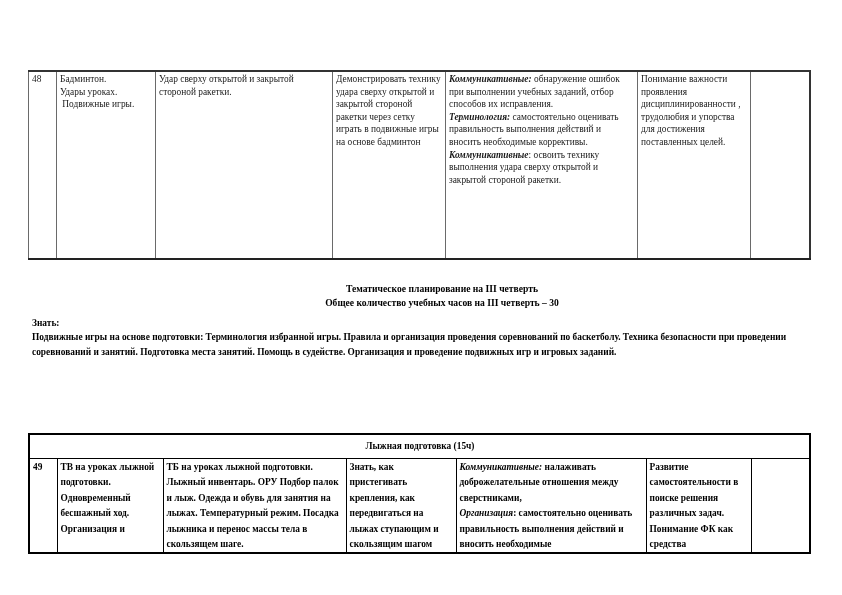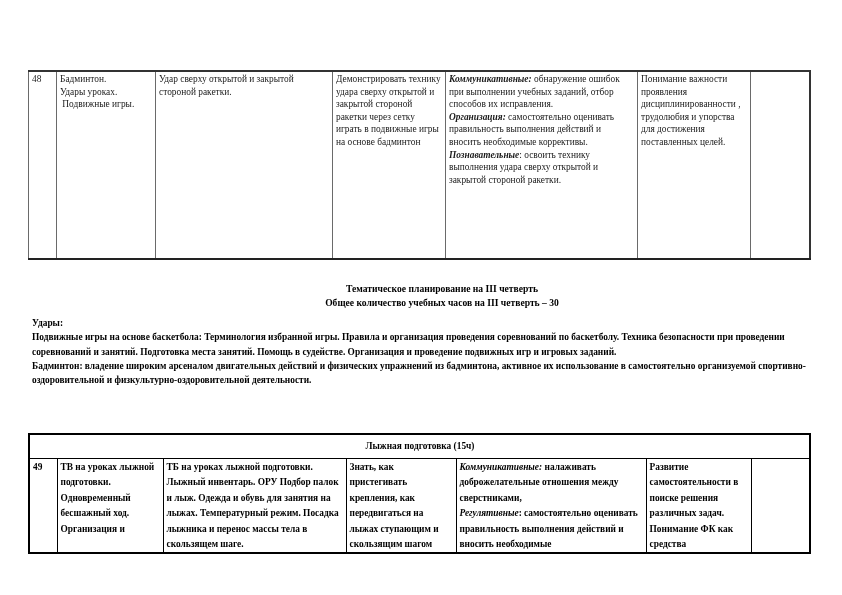--- a/index.html
+++ b/index.html
@@ -39,36 +39,35 @@
     <td><span>48</span></td>
     <td>
       <div>Бадминтон.</div>
       <div>Удары уроках.</div>
       <div style="white-space:pre"> Подвижные игры.</div>
     </td>
     <td><span>Удар сверху открытой и закрытой стороной ракетки.</span></td>
     <td><span>Демонстрировать технику удара сверху открытой и закрытой стороной ракетки через сетку играть в подвижные игры на основе бадминтон</span></td>
     <td>
       <span class="bi">Коммуникативные:</span><span> обнаружение ошибок при выполнении учебных заданий, отбор способов их исправления.</span><br>
-      <span class="bi">Организация:</span><span> самостоятельно оценивать правильность выполнения действий и вносить необходимые коррективы.</span><br>
-      <span class="bi">Познавательные</span><span>: освоить технику выполнения удара сверху открытой и закрытой стороной ракетки.</span>
+      <span class="bi">Терминология:</span><span> самостоятельно оценивать правильность выполнения действий и вносить необходимые коррективы.</span><br>
+      <span class="bi">Коммуникативные</span><span>: освоить технику выполнения удара сверху открытой и закрытой стороной ракетки.</span>
     </td>
     <td><span>Понимание важности проявления дисциплинированности , трудолюбия и упорства для достижения поставленных целей.</span></td>
     <td><span></span></td>
   </tr>
 </tbody>
   </table>
 
 <div class="abs heading" style="top:283px;">Тематическое планирование на III четверть</div>
 <div class="abs heading" style="top:297px;text-align:center;">Общее количество учебных часов на III четверть – 30</div>
 
 <div id="knowledge" class="abs">
-  <p style="margin-left:-10px;font-weight:bold;">Удары:</p>
-  <p style="margin-left:-10px;"><b>Подвижные игры на основе баскетбола</b><span style="font-weight:bold">: Терминология избранной игры. Правила и организация проведения соревнований по баскетболу. Техника безопасности при проведении соревнований и занятий. Подготовка места занятий. Помощь в судействе. Организация и проведение подвижных игр и игровых заданий.</span></p>
-  <p style="margin-left:-10px;"><b>Бадминтон</b><span style="font-weight:bold">: владение широким арсеналом двигательных действий и физических упражнений из бадминтона, активное их использование в самостоятельно организуемой спортивно-оздоровительной и физкультурно-оздоровительной деятельности.</span></p>
+  <p style="margin-left:-10px;font-weight:bold;">Знать:</p>
+  <p style="margin-left:-10px;"><b>Подвижные игры на основе подготовки</b><span style="font-weight:bold">: Терминология избранной игры. Правила и организация проведения соревнований по баскетболу. Техника безопасности при проведении соревнований и занятий. Подготовка места занятий. Помощь в судействе. Организация и проведение подвижных игр и игровых заданий.</span></p>
 </div>
 
 <table id="bottom-table" class="abs">
   <colgroup>
     <col style="width:28px">
       <col style="width:106px">
       <col style="width:183px">
       <col style="width:110px">
       <col style="width:190px">
       <col style="width:105px">
@@ -78,19 +77,19 @@
       <tr class="section-row">
     <td colspan="7"><span>Лыжная подготовка (15ч)</span></td>
   </tr>
   <tr class="data-row">
     <td><span>49</span></td>
     <td><span>ТВ на уроках лыжной подготовки. Одновременный бесшажный ход. Организация и</span></td>
     <td><span>ТБ на уроках лыжной подготовки. Лыжный инвентарь. ОРУ  Подбор палок и лыж. Одежда и обувь для занятия на лыжах. Температурный режим. Посадка лыжника и перенос массы тела в скользящем шаге.</span></td>
     <td><span>Знать, как пристегивать крепления, как передвигаться на лыжах ступающим и скользящим шагом</span></td>
     <td>
       <span class="bi">Коммуникативные:</span><span> налаживать доброжелательные отношения между сверстниками,</span><br>
-      <span class="bi">Регулятивные</span><span>: самостоятельно оценивать правильность выполнения действий и вносить необходимые</span>
+      <span class="bi">Организация</span><span>: самостоятельно оценивать правильность выполнения действий и вносить необходимые</span>
     </td>
     <td><span>Развитие самостоятельности в поиске решения различных задач. Понимание ФК как средства</span></td>
     <td><span></span></td>
   </tr>
 </tbody>
   </table>
 
 </body></html>

